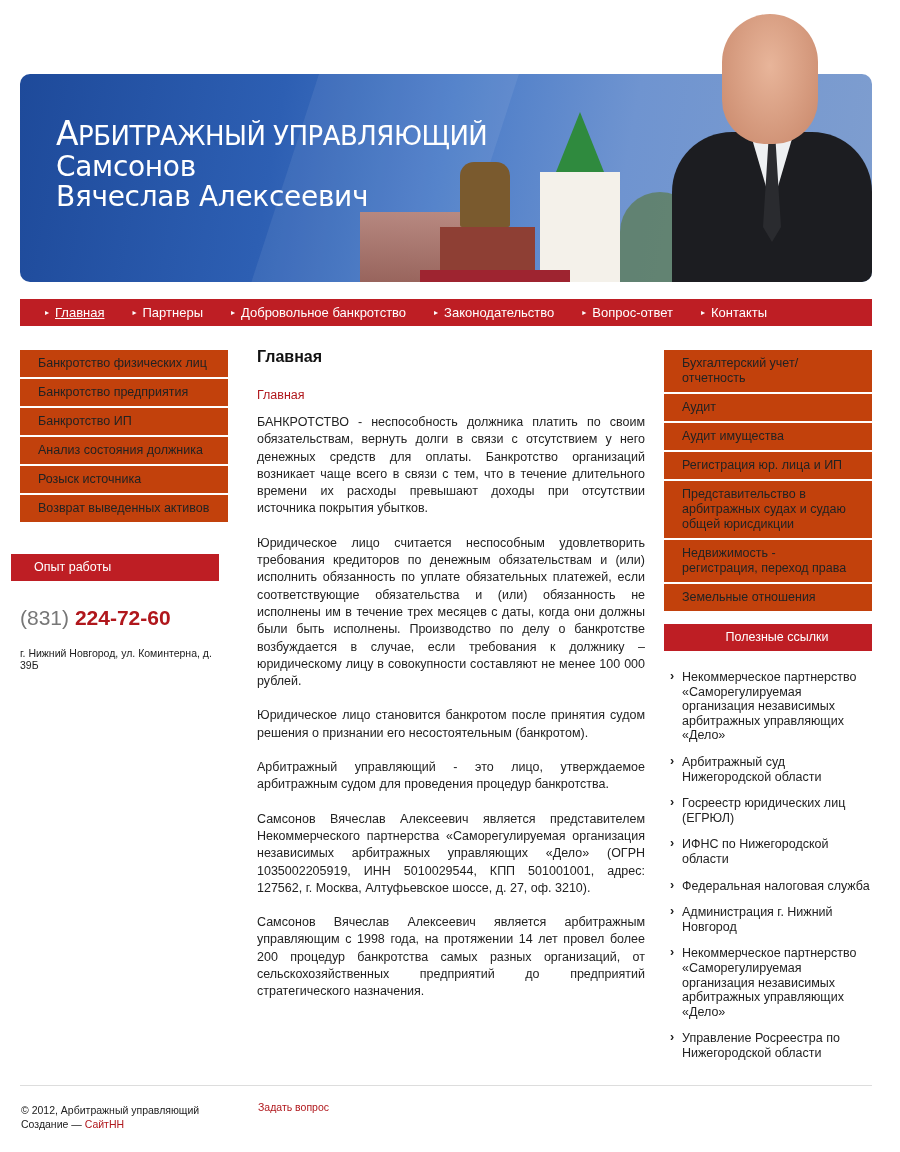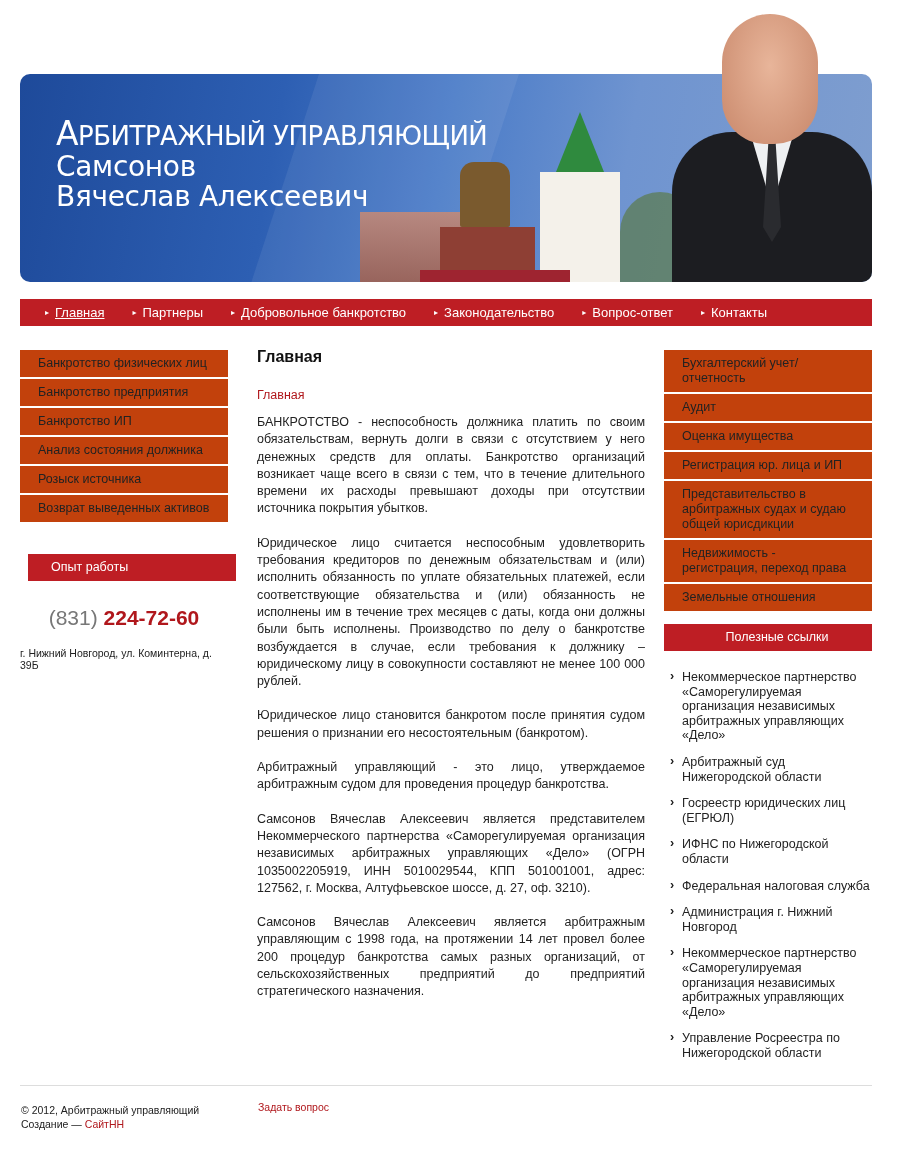--- a/index.html
+++ b/index.html
@@ -35,21 +35,21 @@
   .nav-item { color: #fff; font-size: 13px; margin-right: 28px; display: flex; align-items: center; text-decoration: none; }
   .nav-item .arr { font-size: 8px; margin-right: 6px; }
   .nav-item.active .lbl { text-decoration: underline; }
 
   
   .side-menu { position: absolute; width: 208px; }
   .side-menu .item { background: #c2410c; border-bottom: 2px solid #fff; padding: 6px 18px; font-size: 12.5px; line-height: 15px; color: #222; cursor: pointer; }
   .left-menu { left: 20px; top: 350px; }
   .right-menu { left: 664px; top: 350px; }
   .red-head { position: absolute; background: #be1e24; color: #fff; font-size: 12.5px; height: 27px; line-height: 27px; padding-left: 18px; width: 208px; }
-  .phone { position: absolute; left: 20px; top: 606px; width: 208px; text-align: center; font-size: 21px; }
+  .phone { position: absolute; left: 20px; top: 606px; width: 208px; text-align: left; font-size: 21px; }
   .phone .code { color: #777; }
   .phone .num { color: #b0171c; font-weight: bold; }
   .address { position: absolute; left: 20px; top: 647px; width: 212px; font-size: 10.5px; color: #222; }
 
   .links { position: absolute; left: 668px; top: 670px; width: 208px; list-style: none; }
   .links li { position: relative; padding-left: 14px; font-size: 12.5px; line-height: 14.6px; margin-bottom: 12px; color: #222; }
   .links li::before { content: "›"; position: absolute; left: 2px; top: -1px; font-weight: bold; }
 
   
   .main { position: absolute; left: 257px; top: 348px; width: 388px; }
@@ -121,39 +121,39 @@
 </div>
 
 <div class="side-menu left-menu">
   <div class="item">Банкротство физических лиц</div>
   <div class="item">Банкротство предприятия</div>
   <div class="item">Банкротство ИП</div>
   <div class="item">Анализ состояния должника</div>
   <div class="item">Розыск источника</div>
   <div class="item">Возврат выведенных активов</div>
 </div>
-<div class="red-head" style="left:28px;top:554px;padding-left:23px;">Опыт работы</div>
+<div class="red-head" style="left:11px;top:554px;padding-left:23px;">Опыт работы</div>
 <div class="phone"><span class="code">(831)</span> <span class="num">224-72-60</span></div>
 <div class="address">г. Нижний Новгород, ул. Коминтерна, д. 39Б</div>
 
 <div class="main">
   <h1>Главная</h1>
   <a class="crumb">Главная</a>
   <p>БАНКРОТСТВО - неспособность должника платить по своим обязательствам, вернуть долги в связи с отсутствием у него денежных средств для оплаты. Банкротство организаций возникает чаще всего в связи с тем, что в течение длительного времени их расходы превышают доходы при отсутствии источника покрытия убытков.</p>
   <p>Юридическое лицо считается неспособным удовлетворить требования кредиторов по денежным обязательствам и (или) исполнить обязанность по уплате обязательных платежей, если соответствующие обязательства и (или) обязанность не исполнены им в течение трех месяцев с даты, когда они должны были быть исполнены. Производство по делу о банкротстве возбуждается в случае, если требования к должнику – юридическому лицу в совокупности составляют не менее 100 000 рублей.</p>
   <p>Юридическое лицо становится банкротом после принятия судом решения о признании его несостоятельным (банкротом).</p>
   <p>Арбитражный управляющий - это лицо, утверждаемое арбитражным судом для проведения процедур банкротства.</p>
   <p>Самсонов Вячеслав Алексеевич является представителем Некоммерческого партнерства «Саморегулируемая организация независимых арбитражных управляющих «Дело» (ОГРН 1035002205919, ИНН 5010029544, КПП 501001001, адрес: 127562, г. Москва, Алтуфьевское шоссе, д. 27, оф. 3210).</p>
   <p>Самсонов Вячеслав Алексеевич является арбитражным управляющим с 1998 года, на протяжении 14 лет провел более 200 процедур банкротства самых разных организаций, от сельскохозяйственных предприятий до предприятий стратегического назначения.</p>
 </div>
 
 <div class="side-menu right-menu">
   <div class="item">Бухгалтерский учет/отчетность</div>
   <div class="item">Аудит</div>
-  <div class="item">Оценка имущества</div>
+  <div class="item">Аудит имущества</div>
   <div class="item">Регистрация юр. лица и ИП</div>
   <div class="item">Представительство в арбитражных судах и судаю общей юрисдикции</div>
   <div class="item">Недвижимость - регистрация, переход права</div>
   <div class="item">Земельные отношения</div>
 </div>
 <div class="red-head" style="left:664px;top:624px;text-align:center;">Полезные ссылки</div>
 <ul class="links">
   <li>Некоммерческое партнерство «Саморегулируемая организация независимых арбитражных управляющих «Дело»</li>
   <li>Арбитражный суд Нижегородской области</li>
   <li>Госреестр юридических лиц (ЕГРЮЛ)</li>

